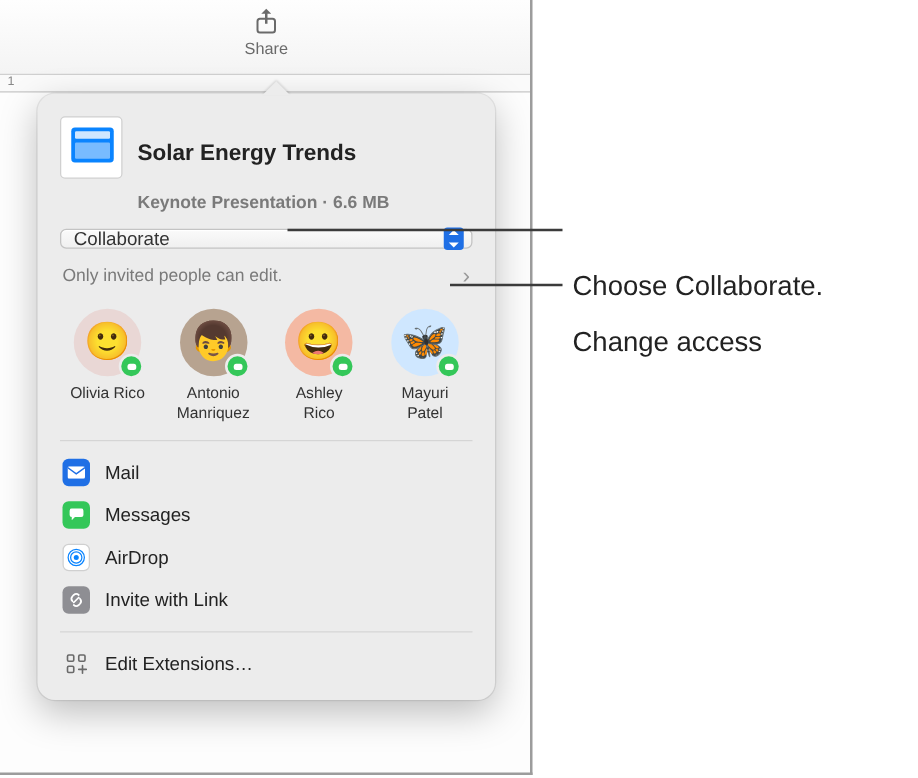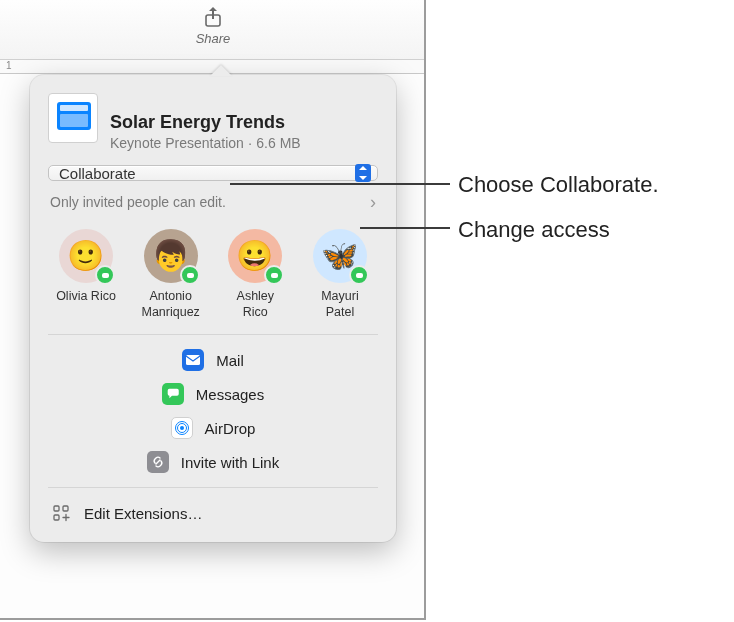--- a/index.html
+++ b/index.html
@@ -21,21 +21,20 @@
     border-bottom: 2px solid #9c9c9c;
     background: #fdfdfd;
   }
   .toolbar {
     position: absolute;
     left: 0; top: 0;
     width: 424px;
     height: 60px;
     background: linear-gradient(#fefefe, #f4f4f4);
     border-bottom: 1px solid #d0d0d0;
-    font-style: italic;
   }
   .share-btn {
     position: absolute;
     left: 190px; top: 5px;
     width: 46px;
     text-align: center;
     color: #6a6a6a;
     font-size: 13px;
   }
   .share-btn svg { display:block; margin:0 auto 2px;}
@@ -95,21 +94,21 @@
     border-radius:1px;
   }
   .thumb .slide::before{
     content:"";
     position:absolute;
     left:3px; right:3px; bottom:3px; top:12px;
     background:rgba(255,255,255,0.45);
     border-radius:1px;
   }
   .title { font-weight:700; font-size:18px; color:#222;margin-top:19px; }
-  .subtitle { font-size:14px; color:#7a7a7a; margin-top:2px;}
+  .subtitle { font-size:14px; color:#7a7a7a; margin-top:20px;font-weight:bold;}
   
   .mode {
     margin-top:14px;
     height:16px;
     border:1px solid #c3c3c3;
     border-radius:5px;
     background:linear-gradient(#fafafa,#f0f0f0);
     display:flex; align-items:center;
     padding:0 6px 0 10px;
     font-size:15px; color:#333;
@@ -180,21 +179,20 @@
     padding:0 0 8px 0;
     border-bottom:1px solid #d5d5d5;
     margin-bottom:8px;
   }
   .action{
     display:flex; align-items:center;
     gap:12px;
     padding:6px 2px;
     font-size:15px; color:#222;
     border-radius:6px;
-    justify-content:center;
   }
   .action .aicon{
     width:22px;height:22px;border-radius:5px;
     display:flex;align-items:center;justify-content:center;
     flex:0 0 auto;
   }
   .aicon svg{display:block;}
   
   .ext{
     display:flex;align-items:center;gap:12px;
@@ -206,20 +204,21 @@
     display:flex;align-items:center;justify-content:center;
     color:#6a6a6a;
   }
   
   
   .callout {
     position:absolute;
     font-size:22px;
     color:#222;
     line-height:1.35;
+    margin-top:44px;
   }
   .lead {
     position:absolute;
     height:2px;
     background:#3b3b3b;
   }
 </style>
 </head>
 <body>
 

